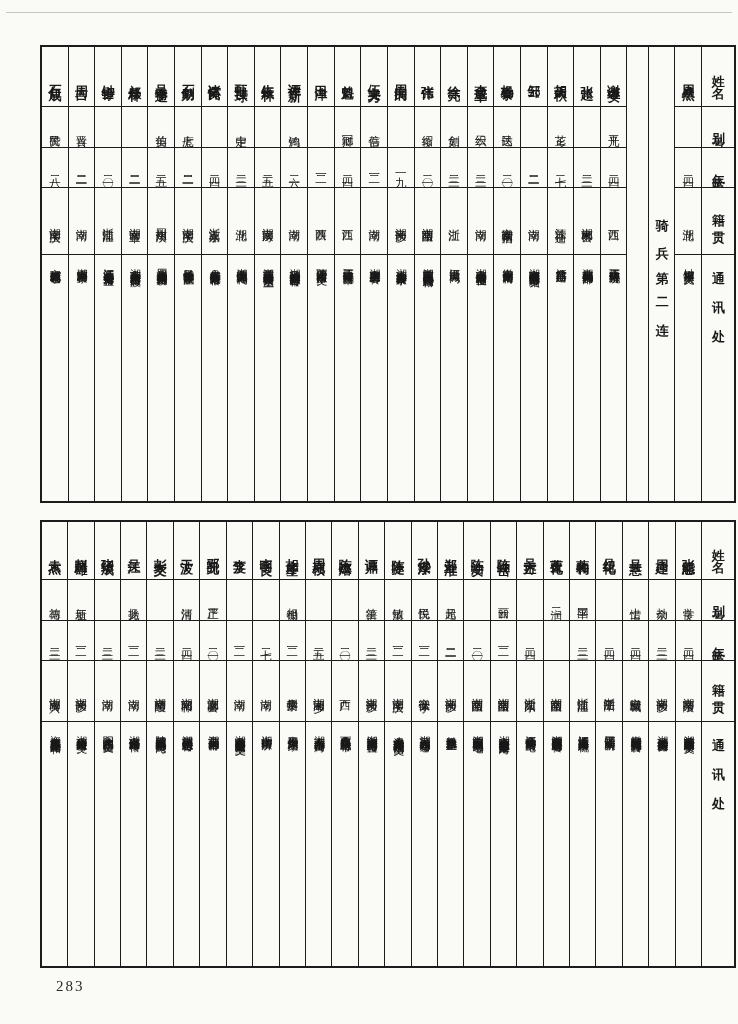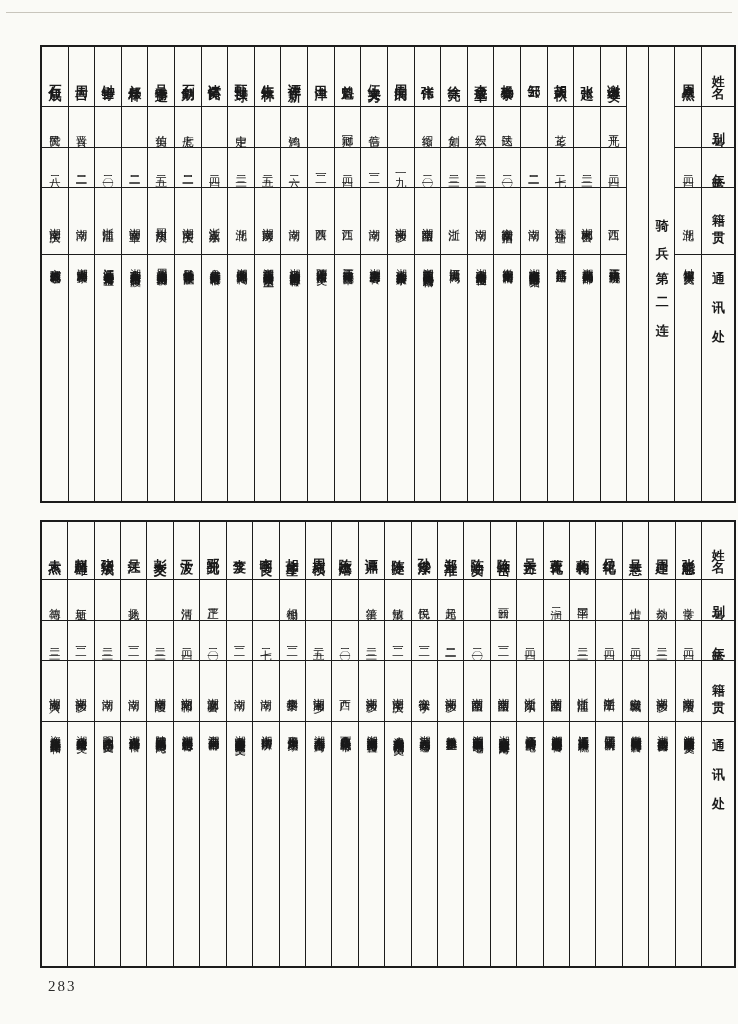--- a/index.html
+++ b/index.html
@@ -41,21 +41,21 @@
   .name .vt{font-weight:bold;font-size:13px;letter-spacing:2px;line-height:1.02;}
   .addr .vt{font-size:11px;letter-spacing:0.5px;}
   .hdr .vt{font-weight:bold;font-size:13px;}
   .hdr-name .vt{letter-spacing:0.9em;}
   .hdr-alias .vt{letter-spacing:0.35em;}
   .hdr-age .vt{letter-spacing:0.3em;}
   .hdr-native .vt{letter-spacing:1.3em;}
   .hdr-addr .vt{letter-spacing:2.3em;font-size:13px;}
   .section-label .vt{font-weight:bold;font-size:13px;letter-spacing:2em;}
   .page-number{
-    position:absolute;left:48px;top:978px;
+    position:absolute;left:56px;top:978px;
     font-size:15px;letter-spacing:2px;color:#2b2b2b;
     font-family:"Liberation Serif","DejaVu Serif",serif;
   }
 </style>
 </head>
 <body>
 
 <div class="top-rule"></div>
 
 <div id="table-0" class="rtable rtable-top">

